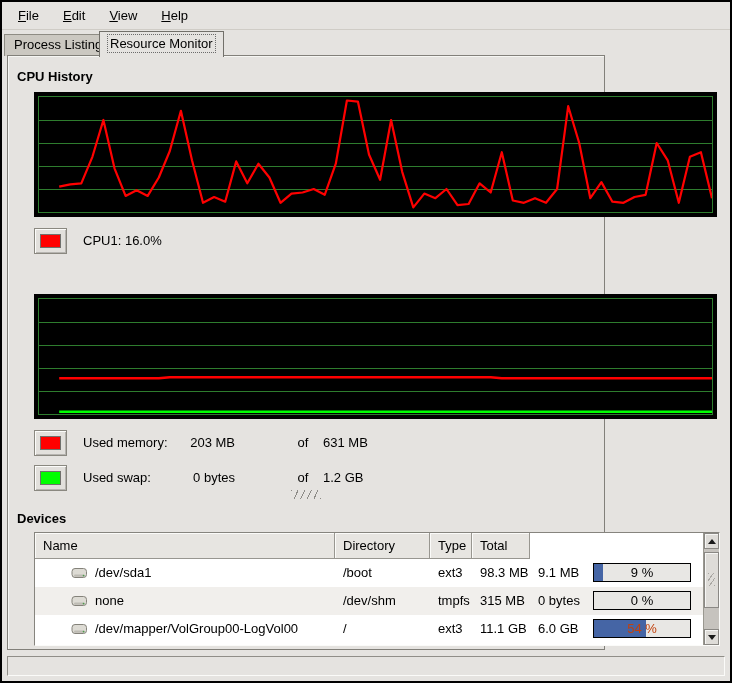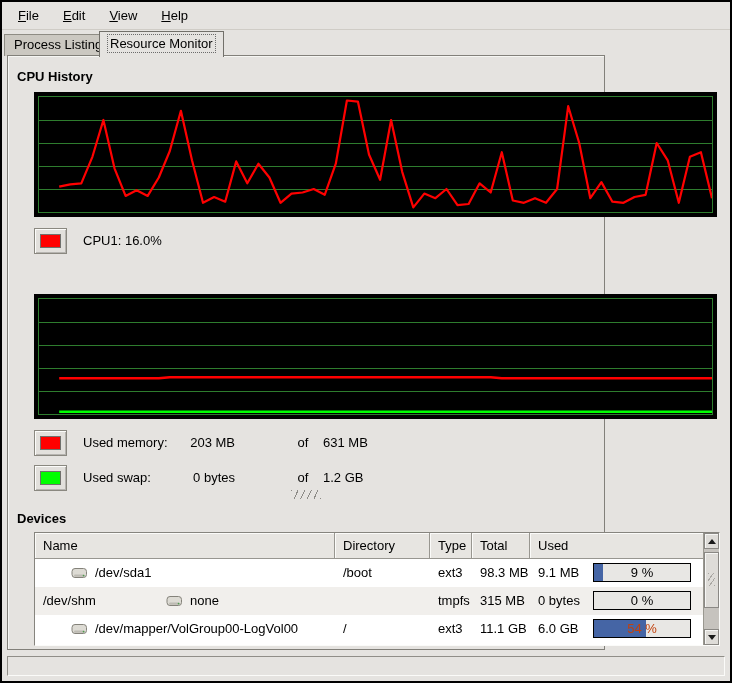--- a/index.html
+++ b/index.html
@@ -165,21 +165,20 @@
 
     <div class="sec-title" style="top:455px">Devices</div>
 
     <div class="devtable">
       <div class="tgrid">
         <div class="thead">
           <div class="th c-name">Name</div>
           <div class="th c-dir">Directory</div>
           <div class="th c-type">Type</div>
           <div class="th c-total">Total</div>
-          <div class="th c-used">Used</div>
         </div>
 
         <div class="trow">
           <div class="td c-name">
             <svg width="17" height="13" viewBox="0 0 17 13">
               <rect x="1" y="1.5" width="14.5" height="9" rx="3" fill="#dddbd4" stroke="#84827a" stroke-width="1"></rect>
               <rect x="3" y="7.5" width="10.5" height="2.2" rx="1.1" fill="#bdbbb3"></rect>
               <circle cx="12.6" cy="8.6" r="0.9" fill="#4d9a4d"></circle>
             </svg>
             <span>/dev/sda1</span>
@@ -190,29 +189,29 @@
           <div class="td c-used">
             <span>9.1 MB</span>
             <div class="pbar">
               <div class="pb-fill" style="width: 9%;"></div>
               <div class="pb-label">9 %</div>
             </div>
           </div>
         </div>
 
         <div class="trow alt">
-          <div class="td c-dir">/dev/shm</div>
           <div class="td c-name">
             <svg width="17" height="13" viewBox="0 0 17 13">
               <rect x="1" y="1.5" width="14.5" height="9" rx="3" fill="#dddbd4" stroke="#84827a" stroke-width="1"></rect>
               <rect x="3" y="7.5" width="10.5" height="2.2" rx="1.1" fill="#bdbbb3"></rect>
               <circle cx="12.6" cy="8.6" r="0.9" fill="#4d9a4d"></circle>
             </svg>
             <span>none</span>
           </div>
+          <div class="td c-dir">/dev/shm</div>
           <div class="td c-type">tmpfs</div>
           <div class="td c-total">315 MB</div>
           <div class="td c-used">
             <span>0 bytes</span>
             <div class="pbar">
               <div class="pb-fill" style="width: 0%;"></div>
               <div class="pb-label">0 %</div>
             </div>
           </div>
         </div>

